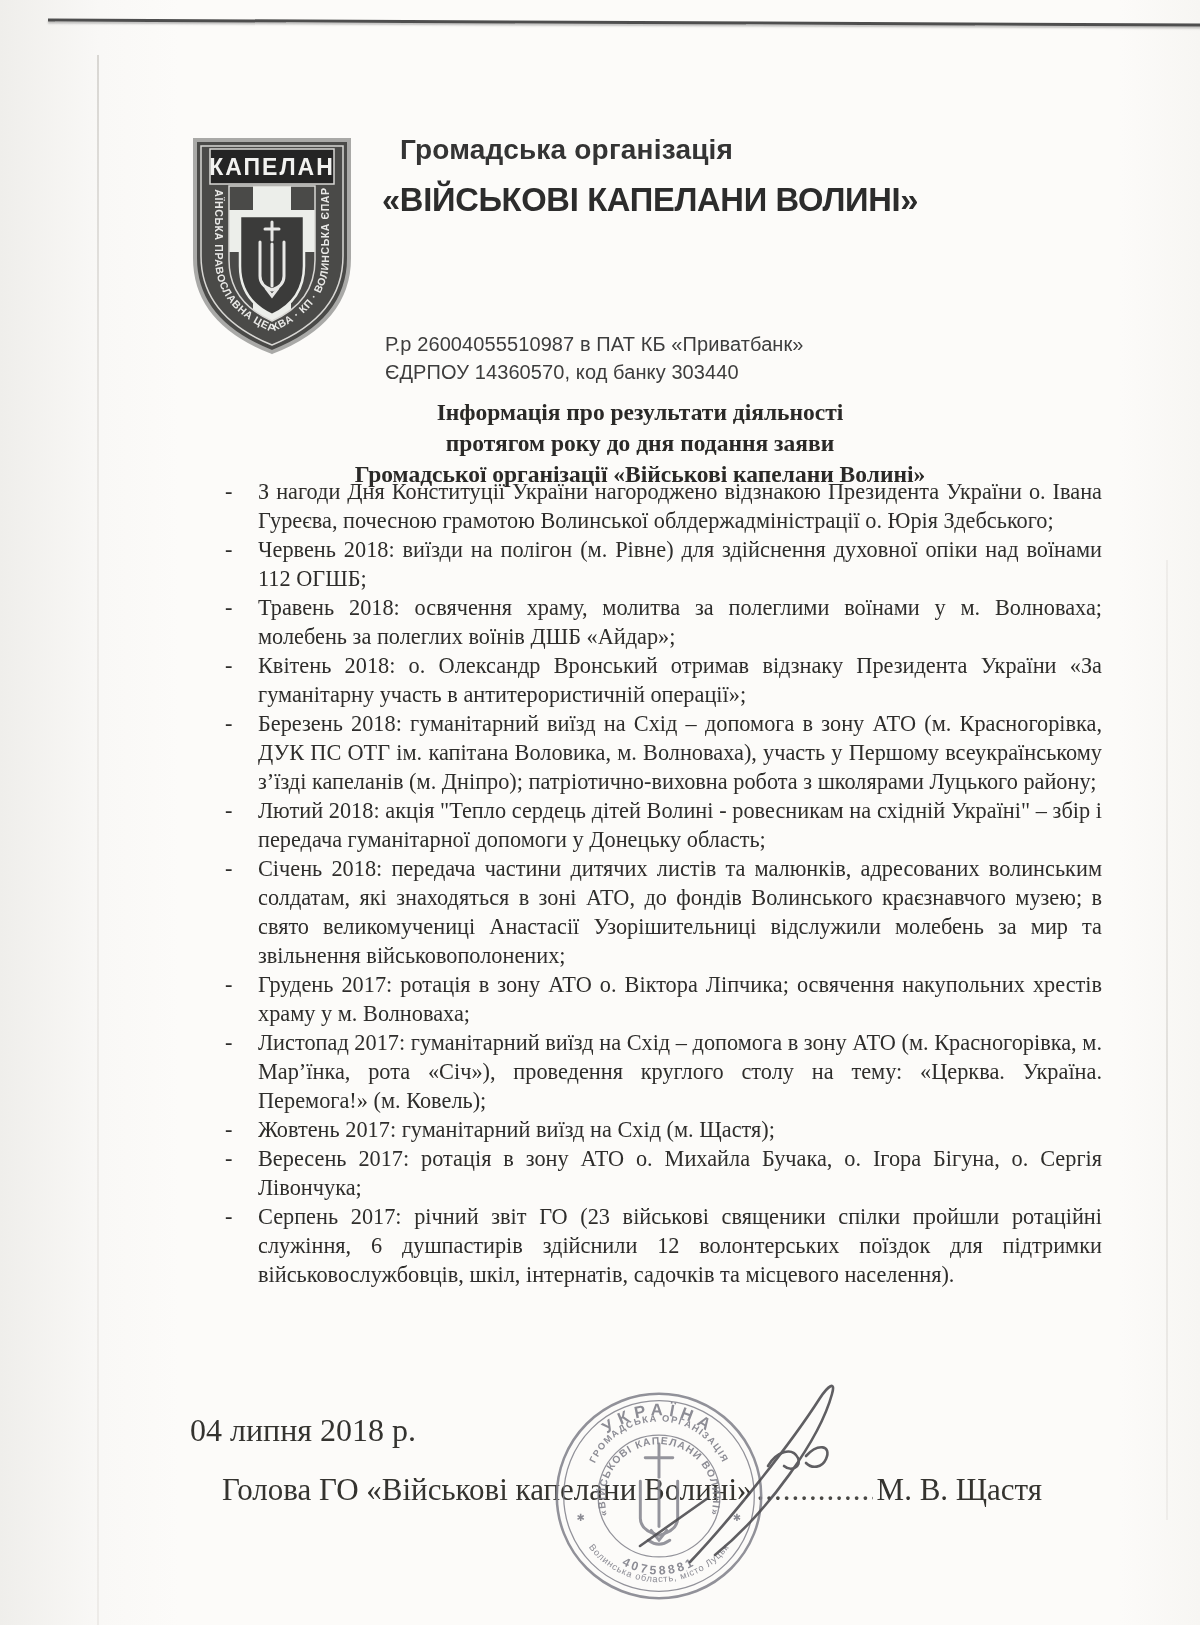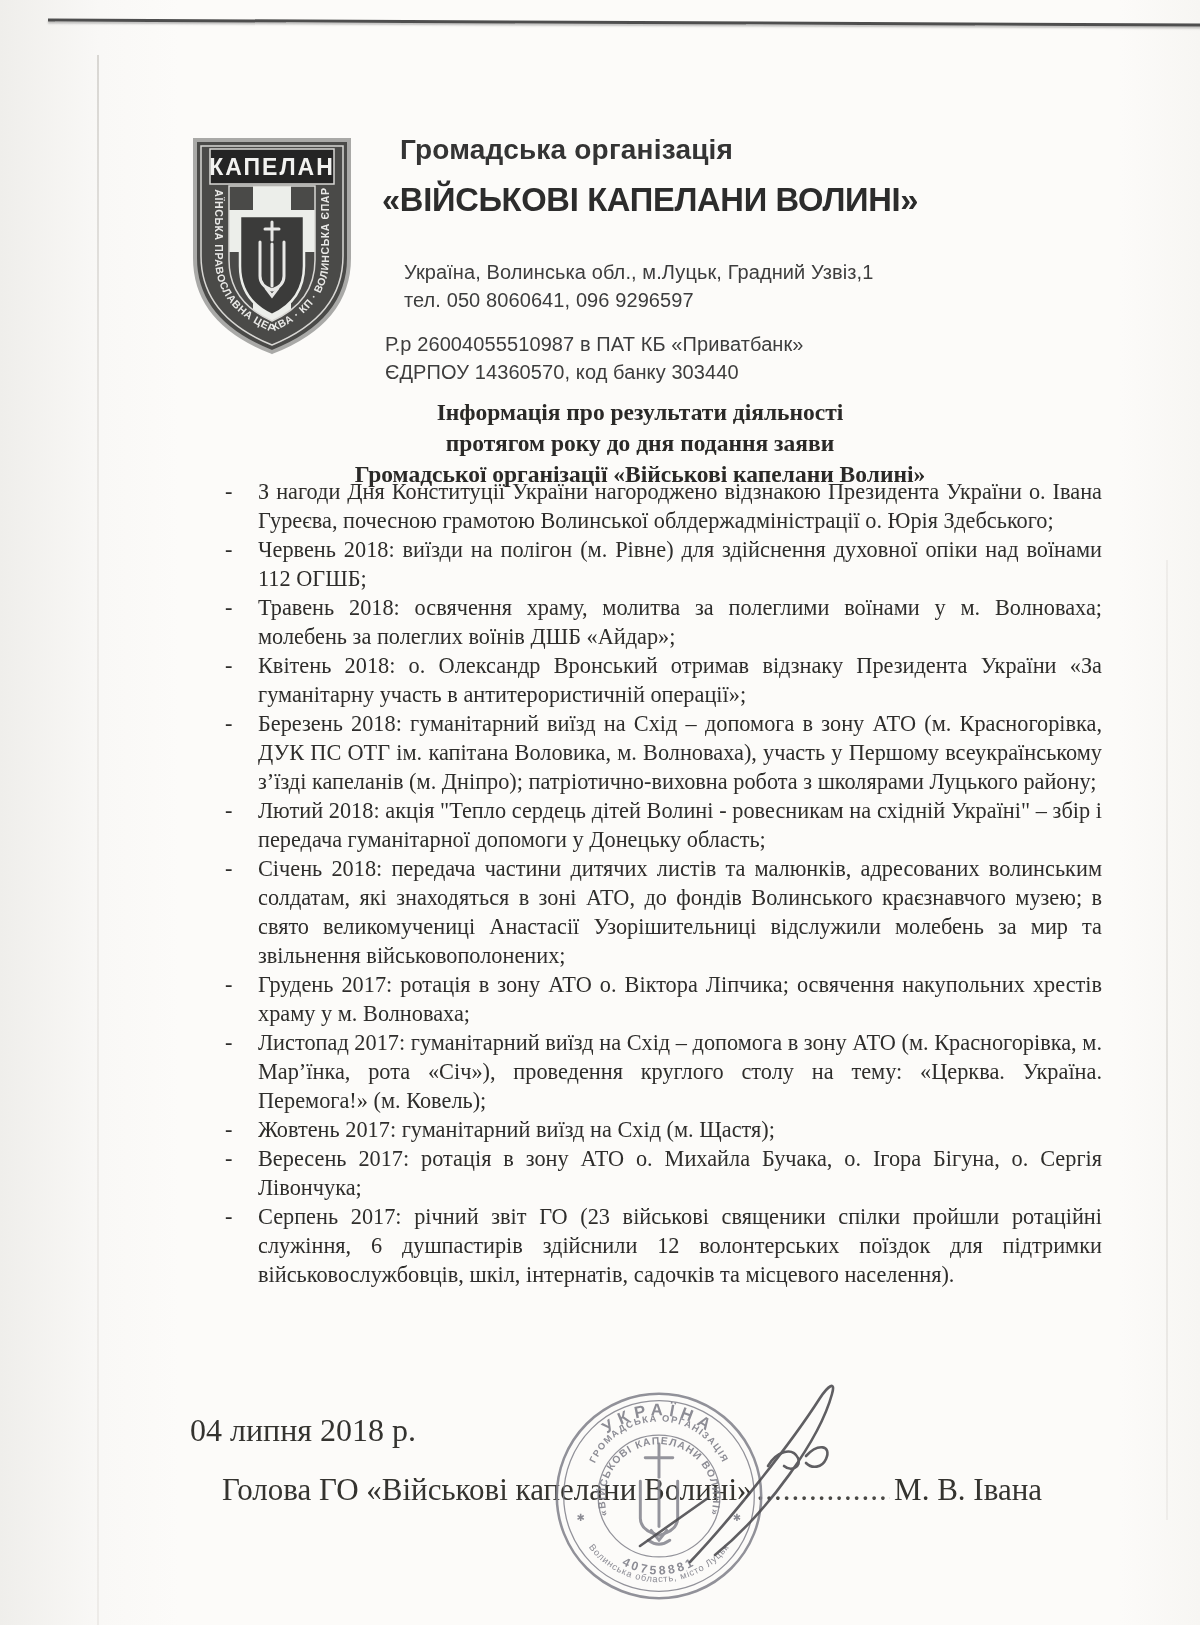--- a/index.html
+++ b/index.html
@@ -109,24 +109,20 @@
       <line x1="89" y1="104" x2="89" y2="122"></line>
       <line x1="82" y1="111" x2="96" y2="111"></line>
       <path d="M77,124 v34 q0,10 12,14 q12,-4 12,-14 v-34"></path>
       <line x1="89" y1="126" x2="89" y2="168"></line>
       <path d="M83,170 l6,8 l6,-8"></path>
     </g>
   </svg>
 
   <div class="org-type">Громадська організація</div>
   <div class="org-name">«ВІЙСЬКОВІ КАПЕЛАНИ ВОЛИНІ»</div>
-  <div class="addr">
-    <div>Україна, Волинська обл., м.Луцьк, Градний Узвіз,1</div>
-    <div>тел. 050 8060641, 096 9296597</div>
-  </div>
   <div class="bank">
     <div>Р.р 26004055510987 в ПАТ КБ «Приватбанк»</div>
     <div>ЄДРПОУ 14360570, код банку 303440</div>
   </div>
 
   <div class="title">
     <div>Інформація про результати діяльності</div>
     <div>протягом року до дня подання заяви</div>
     <div>Громадської організації «Військові капелани Волині»</div>
   </div>
@@ -180,21 +176,21 @@
         <span class="b">-</span>
         <span class="t">Серпень 2017: річний звіт ГО (23 військові священики спілки пройшли ротаційні служіння, 6 душпастирів здійснили 12 волонтерських поїздок для підтримки військовослужбовців, шкіл, інтернатів, садочків та місцевого населення).</span>
       </div>
   </div>
 
   <div class="date">04 липня 2018 р.</div>
 
   <div class="sigrow">
     <span>Голова ГО «Військові капелани Волині»</span>
     <span class="dots">..............................................</span>
-    <span>М. В. Івана</span>
+    <span>М. В. Щастя</span>
   </div>
 
   <svg class="stamp" viewBox="0 0 230 230">
     <g stroke="#83838c" fill="none" opacity="0.88">
       <circle cx="115" cy="115" r="104" stroke-width="2.6"></circle>
       <circle cx="115" cy="115" r="97" stroke-width="1.3"></circle>
       <circle cx="115" cy="115" r="62" stroke-width="1.3"></circle>
     </g>
     <defs>
       <path id="stArcCountry" d="M 33,115 A 82,82 0 1 1 197,115"></path>

